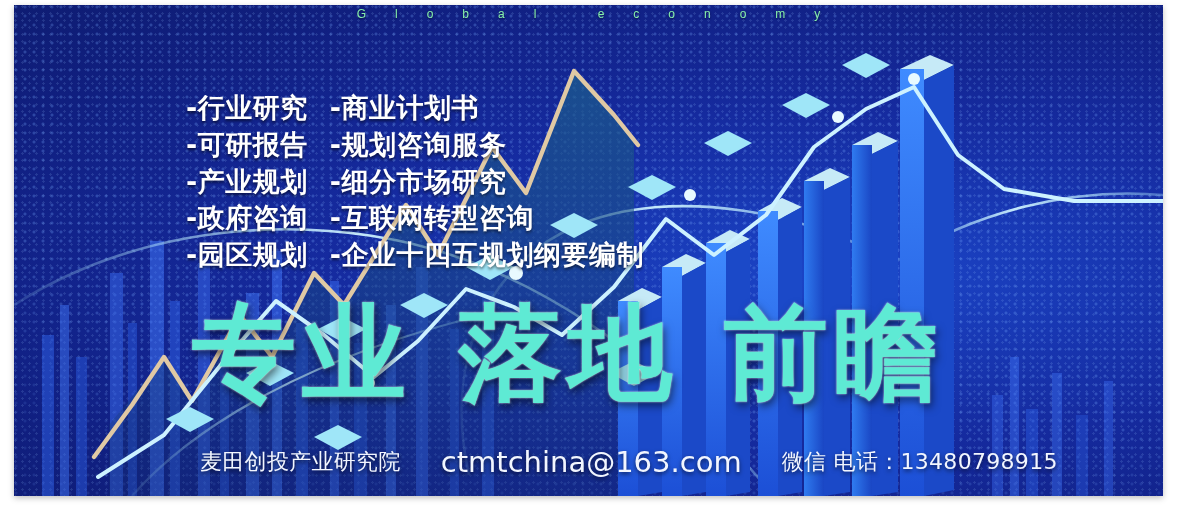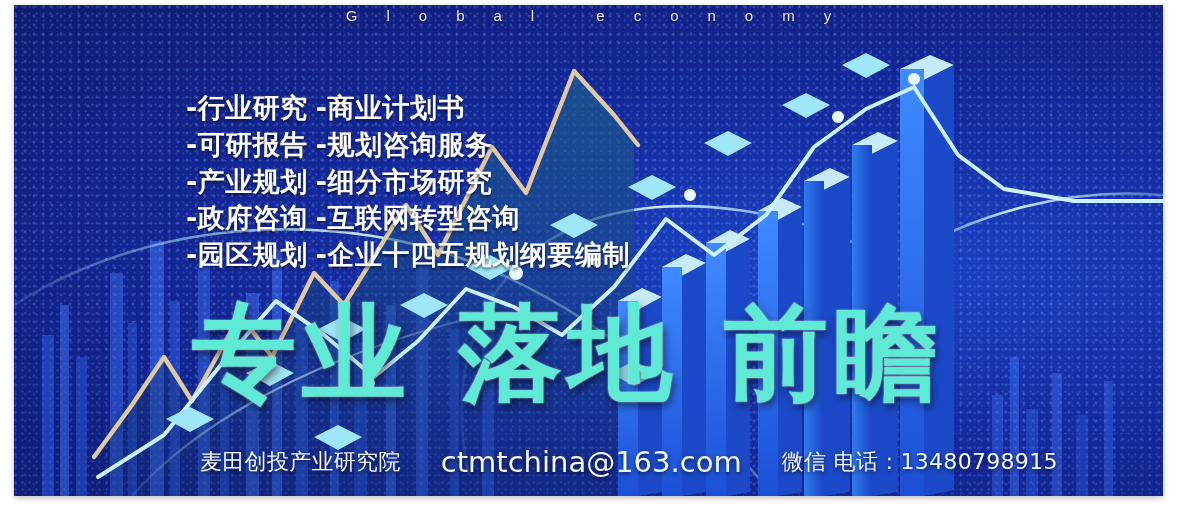--- a/index.html
+++ b/index.html
@@ -62,22 +62,22 @@
   }
   .vsvg{position:absolute;inset:0;}
 
   
   .chart{position:absolute;inset:0;}
 
   
   .global-strip{
     position:absolute;left:0;right:0;top:2px;
     text-align:center;
-    color:#e5e5e5;
-    font-size:15px;
+    color:#86efac;
+    font-size:12px;
     letter-spacing:29px;
     text-indent:29px;
     font-weight:400;
     white-space:nowrap;
     text-shadow:0 1px 2px rgba(0,0,0,.5);
   }
 
   .svc{
     position:absolute;
     display:flex;
@@ -88,21 +88,21 @@
   .svc-item{
     color:#ffffff;
     font-size:27px;
     font-weight:700;
     line-height:1.29;
     letter-spacing:.5px;
     white-space:nowrap;
     text-shadow:0 2px 3px rgba(0,0,0,.55);
     font-family:"DejaVu Sans","Liberation Sans",sans-serif;
   }
-  .svc-col.c2{}
+  .svc-col.c2{margin-left:14px;}
 
   .headline{
     position:absolute;
     left:178px;top:296px;
     display:flex;
     align-items:baseline;
     gap:46px;
     z-index:6;
   }
   .hl-word{

